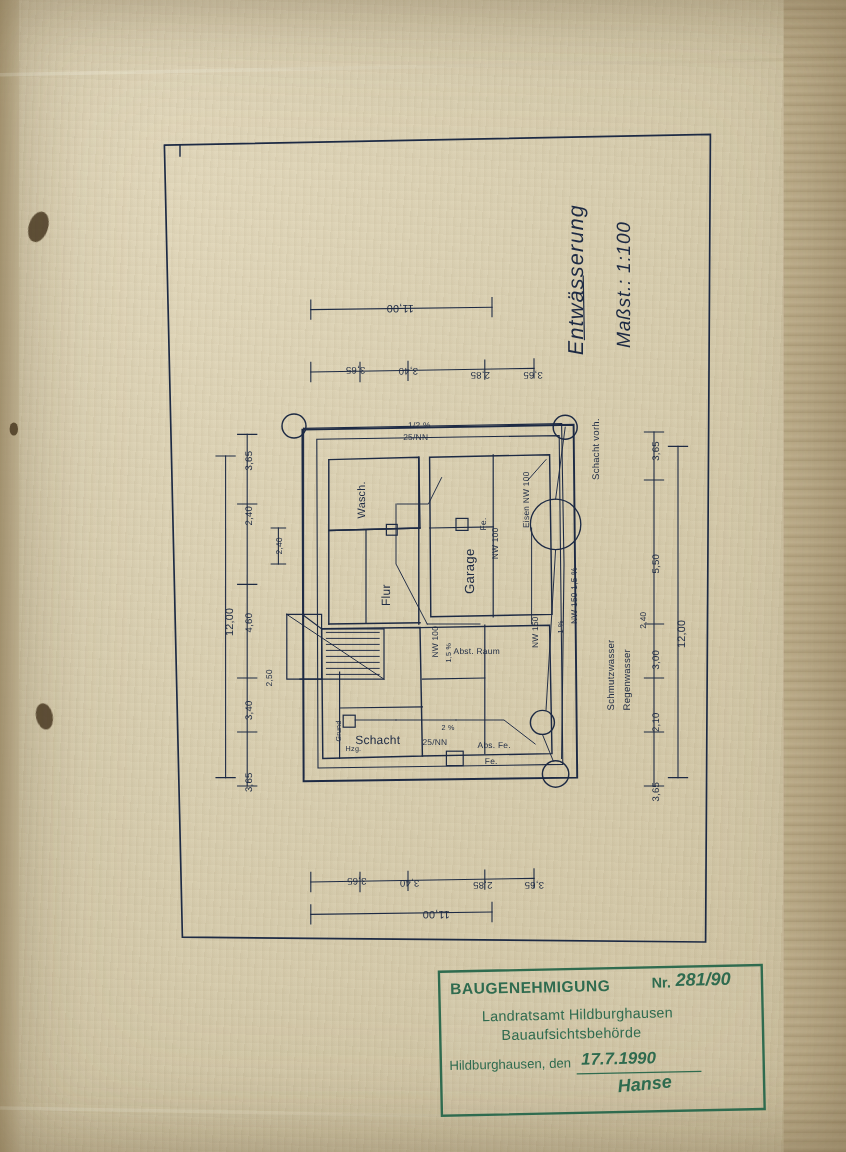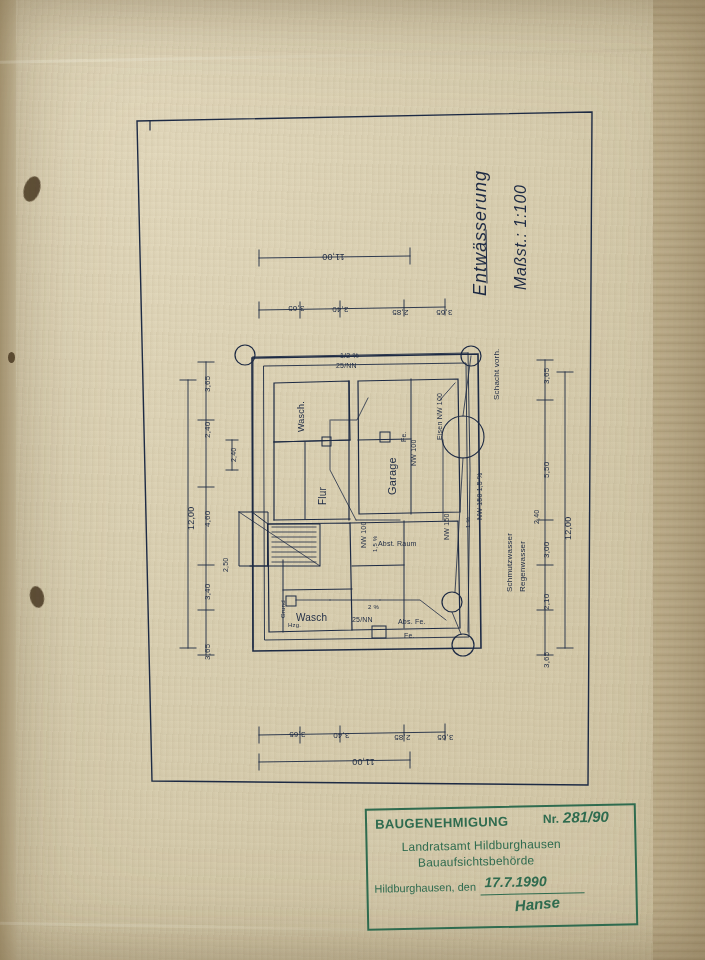--- a/index.html
+++ b/index.html
@@ -184,21 +184,21 @@
     <path d="M487,283 L540,282" stroke-width="1.0" transform="rotate(-90 487 283)"></path>
   </g>
 </svg>
 
   <div class="lbl ital rot90" style="left:470px;top:296px;font-size:18px;letter-spacing:1px;">Entwässerung</div>
   <div class="lbl ital rot90" style="left:512px;top:290px;font-size:16px;letter-spacing:.6px;">Maßst.: 1:100</div>
 
   <div class="lbl rot90" style="left:296px;top:432px;font-size:9px;">Wasch.</div>
   <div class="lbl rot90" style="left:317px;top:505px;font-size:10px;">Flur</div>
   <div class="lbl rot90" style="left:386px;top:495px;font-size:11px;">Garage</div>
-  <div class="lbl" style="left:296px;top:612px;font-size:10px;">Wasch</div>
+  <div class="lbl" style="left:296px;top:612px;font-size:10px;">Schacht</div>
   <div class="lbl" style="left:378px;top:540px;font-size:7px;">Abst. Raum</div>
   <div class="lbl" style="left:398px;top:618px;font-size:7px;">Abs. Fe.</div>
 
   <div class="lbl rot90" style="left:492px;top:400px;font-size:8px;">Schacht vorh.</div>
   <div class="lbl rot90" style="left:436px;top:440px;font-size:7px;">Eisen NW 100</div>
   <div class="lbl rot90" style="left:476px;top:520px;font-size:7px;">NW 150 1,5 %</div>
   <div class="lbl rot90" style="left:443px;top:540px;font-size:7px;">NW 150</div>
   <div class="lbl rot90" style="left:360px;top:548px;font-size:7px;">NW 100</div>
   <div class="lbl rot90" style="left:410px;top:466px;font-size:7px;">NW 100</div>
   <div class="lbl rot90" style="left:505px;top:592px;font-size:8px;">Schmutzwasser</div>

